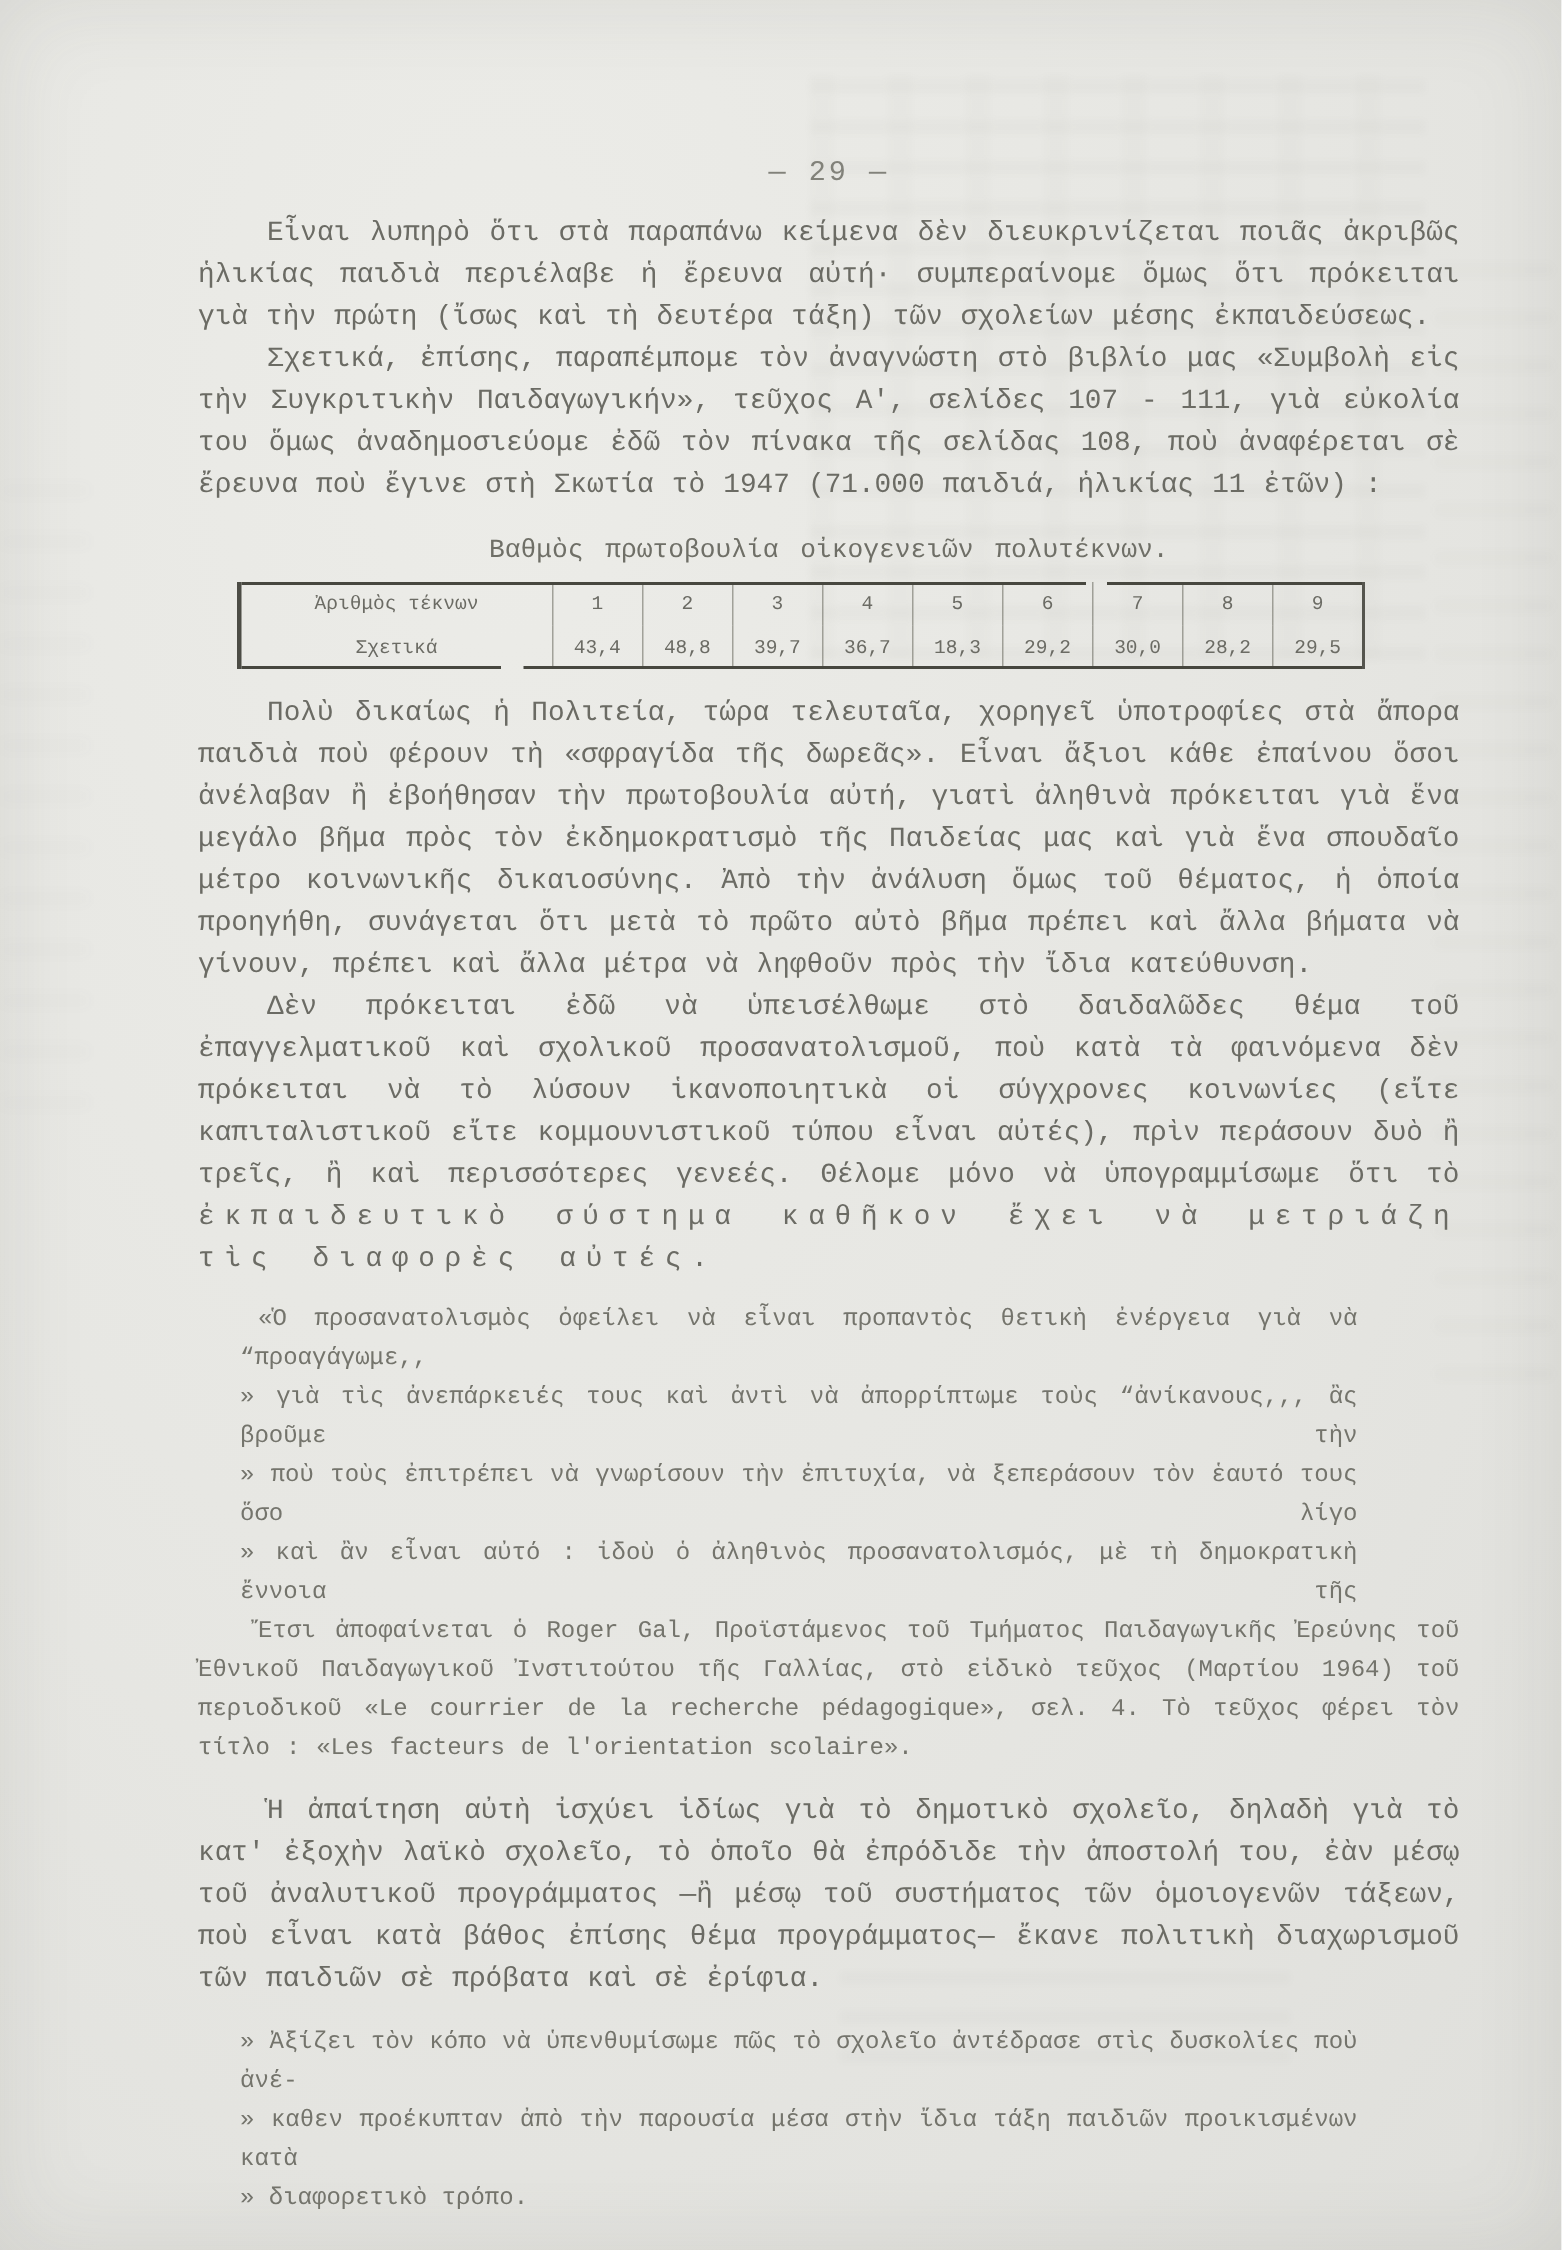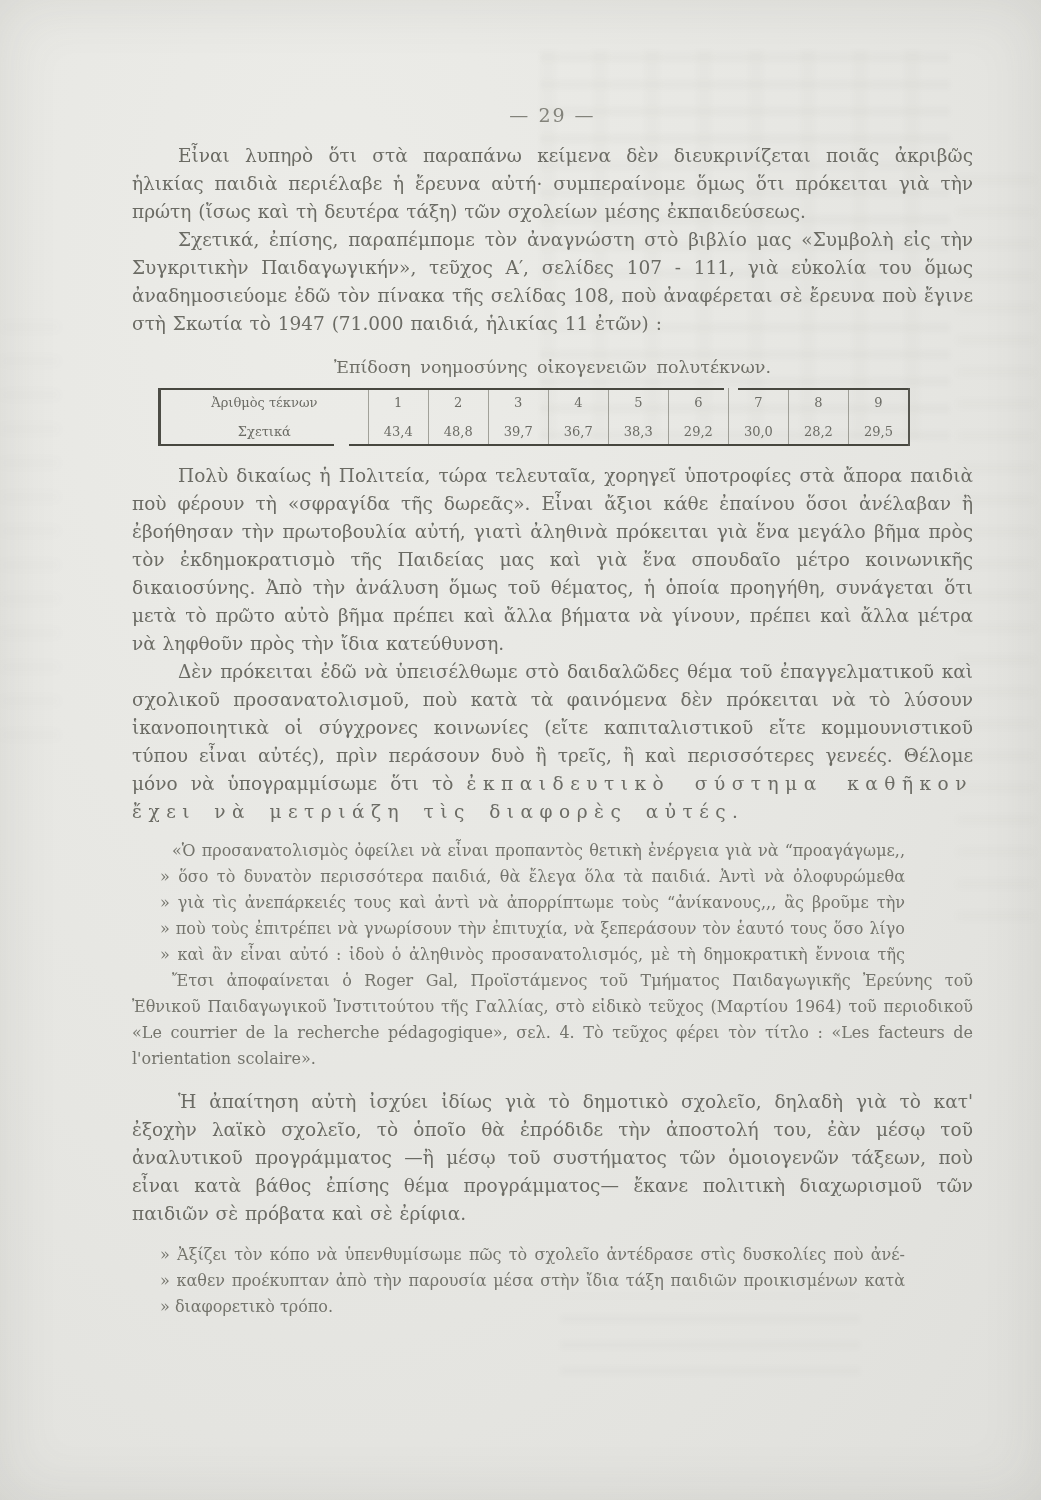--- a/index.html
+++ b/index.html
@@ -14,21 +14,21 @@
      background:
        repeating-linear-gradient(0deg, rgba(125,125,113,.10) 0 9px, transparent 9px 27px),
        repeating-linear-gradient(90deg, rgba(125,125,113,.07) 0 16px, transparent 16px 52px);}
   .ghost-right{right:6px;top:160px;width:78px;height:760px;opacity:.5;filter:blur(3px);
      background:repeating-linear-gradient(0deg, rgba(120,120,108,.05) 0 8px, transparent 8px 32px);}
   .ghost-bottom{left:560px;top:1295px;width:300px;height:80px;opacity:.4;filter:blur(2.5px);
      background:repeating-linear-gradient(0deg, rgba(120,120,108,.08) 0 8px, transparent 8px 26px);}
   .ghost-left{left:0;top:320px;width:60px;height:420px;opacity:.4;filter:blur(4px);
      background:repeating-linear-gradient(0deg, rgba(120,120,108,.05) 0 10px, transparent 10px 34px);}
 
-  .content{position:relative;padding:100px 68px 0 132px;color:#6b6b64;}
+  .content{position:relative;padding:100px 68px 0 132px;color:#6b6b64;font-family:Liberation Mono, monospace;}
   .page-number{ text-align:center;font-size:19px;line-height:30px;letter-spacing:2px;
       color:#82827a;margin-bottom:12px;}
 
   .para{margin:0;font-size:18.5px;line-height:28px;text-align:justify;
         text-indent:46px;color:#6b6b64;word-spacing:1px;}
   .para.small{font-size:16px;line-height:26px;text-indent:40px;color:#74746c;}
 
   .sp{letter-spacing:6.5px;word-spacing:6px;}
   .sp2{letter-spacing:6px;word-spacing:5px;}
 
@@ -66,21 +66,21 @@
   <div class="ghost ghost-bottom"></div>
 
   <div class="content">
 
     <div class="page-number">— 29 —</div>
 
     <p class="para">Εἶναι λυπηρὸ ὅτι στὰ παραπάνω κείμενα δὲν διευκρινίζεται ποιᾶς ἀκριβῶς ἡλικίας παιδιὰ περιέλαβε ἡ ἔρευνα αὐτή· συμπεραίνομε ὅμως ὅτι πρόκειται γιὰ τὴν πρώτη (ἴσως καὶ τὴ δευτέρα τάξη) τῶν σχολείων μέσης ἐκπαιδεύσεως.</p>
 
     <p class="para">Σχετικά, ἐπίσης, παραπέμπομε τὸν ἀναγνώστη στὸ βιβλίο μας «Συμβολὴ εἰς τὴν Συγκριτικὴν Παιδαγωγικήν», τεῦχος Α′, σελίδες 107 - 111, γιὰ εὐκολία του ὅμως ἀναδημοσιεύομε ἐδῶ τὸν πίνακα τῆς σελίδας 108, ποὺ ἀναφέρεται σὲ ἔρευνα ποὺ ἔγινε στὴ Σκωτία τὸ 1947 (71.000 παιδιά, ἡλικίας 11 ἐτῶν) :</p>
 
-    <div class="caption">Ἐπίδοση νοημοσύνης οἰκογενειῶν πολυτέκνων.</div>
+    <div class="caption">Βαθμὸς πρωτοβουλία οἰκογενειῶν πολυτέκνων.</div>
 
     <div class="table-wrap">
       <div class="rule rt-l"></div>
       <div class="rule rt-r"></div>
       <table class="iq">
         <tbody>
             <tr>
           <td class="lbl">Ἀριθμὸς τέκνων</td>
           <td class="num">1</td>
           <td class="num">2</td>
@@ -91,39 +91,38 @@
           <td class="num">7</td>
           <td class="num">8</td>
           <td class="num">9</td>
         </tr>
         <tr>
           <td class="lbl">Σχετικά</td>
           <td class="num">43,4</td>
           <td class="num">48,8</td>
           <td class="num">39,7</td>
           <td class="num">36,7</td>
-          <td class="num">38,3</td>
+          <td class="num">18,3</td>
           <td class="num">29,2</td>
           <td class="num">30,0</td>
           <td class="num">28,2</td>
           <td class="num">29,5</td>
         </tr>
       </tbody>
         </table>
       <div class="rule rb-l"></div>
       <div class="rule rb-r"></div>
     </div>
 
     <p class="para mt16">Πολὺ δικαίως ἡ Πολιτεία, τώρα τελευταῖα, χορηγεῖ ὑποτροφίες στὰ ἄπορα παιδιὰ ποὺ φέρουν τὴ «σφραγίδα τῆς δωρεᾶς». Εἶναι ἄξιοι κάθε ἐπαίνου ὅσοι ἀνέλαβαν ἢ ἐβοήθησαν τὴν πρωτοβουλία αὐτή, γιατὶ ἀληθινὰ πρόκειται γιὰ ἕνα μεγάλο βῆμα πρὸς τὸν ἐκδημοκρατισμὸ τῆς Παιδείας μας καὶ γιὰ ἕνα σπουδαῖο μέτρο κοινωνικῆς δικαιοσύνης. Ἀπὸ τὴν ἀνάλυση ὅμως τοῦ θέματος, ἡ ὁποία προηγήθη, συνάγεται ὅτι μετὰ τὸ πρῶτο αὐτὸ βῆμα πρέπει καὶ ἄλλα βήματα νὰ γίνουν, πρέπει καὶ ἄλλα μέτρα νὰ ληφθοῦν πρὸς τὴν ἴδια κατεύθυνση.</p>
 
     <p class="para"><span>Δὲν πρόκειται ἐδῶ νὰ ὑπεισέλθωμε στὸ δαιδαλῶδες θέμα τοῦ ἐπαγγελματικοῦ καὶ σχολικοῦ προσανατολισμοῦ, ποὺ κατὰ τὰ φαινόμενα δὲν πρόκειται νὰ τὸ λύσουν ἱκανοποιητικὰ οἱ σύγχρονες κοινωνίες (εἴτε καπιταλιστικοῦ εἴτε κομμουνιστικοῦ τύπου εἶναι αὐτές), πρὶν περάσουν δυὸ ἢ τρεῖς, ἢ καὶ περισσότερες γενεές. Θέλομε μόνο νὰ ὑπογραμμίσωμε ὅτι τὸ </span><span class="sp">ἐκπαιδευτικὸ σύστημα καθῆκον ἔχει νὰ μετριάζη τὶς διαφορὲς αὐτές.</span></p>
 
     <div class="quote mt12">
       <div class="qline qfirst">«Ὁ προσανατολισμὸς ὀφείλει νὰ εἶναι προπαντὸς θετικὴ ἐνέργεια γιὰ νὰ “προαγάγωμε,,</div>
-      <div class="qline">» ὅσο τὸ δυνατὸν περισσότερα παιδιά, θὰ ἔλεγα ὅλα τὰ παιδιά. Ἀντὶ νὰ ὀλοφυρώμεθα</div>
       <div class="qline">» γιὰ τὶς ἀνεπάρκειές τους καὶ ἀντὶ νὰ ἀπορρίπτωμε τοὺς “ἀνίκανους,,, ἂς βροῦμε τὴν</div>
       <div class="qline">» ποὺ τοὺς ἐπιτρέπει νὰ γνωρίσουν τὴν ἐπιτυχία, νὰ ξεπεράσουν τὸν ἑαυτό τους ὅσο λίγο</div>
       <div class="qline">» καὶ ἂν εἶναι αὐτό : ἰδοὺ ὁ ἀληθινὸς προσανατολισμός, μὲ τὴ δημοκρατικὴ ἔννοια τῆς</div>
     </div>
 
     <p class="para small">Ἔτσι ἀποφαίνεται ὁ Roger Gal, Προϊστάμενος τοῦ Τμήματος Παιδαγωγικῆς Ἐρεύνης τοῦ Ἐθνικοῦ Παιδαγωγικοῦ Ἰνστιτούτου τῆς Γαλλίας, στὸ εἰδικὸ τεῦχος (Μαρτίου 1964) τοῦ περιοδικοῦ «Le courrier de la recherche pédagogique», σελ. 4. Τὸ τεῦχος φέρει τὸν τίτλο : «Les facteurs de l'orientation scolaire».</p>
 
     <p class="para mt16">Ἡ ἀπαίτηση αὐτὴ ἰσχύει ἰδίως γιὰ τὸ δημοτικὸ σχολεῖο, δηλαδὴ γιὰ τὸ κατ' ἐξοχὴν λαϊκὸ σχολεῖο, τὸ ὁποῖο θὰ ἐπρόδιδε τὴν ἀποστολή του, ἐὰν μέσῳ τοῦ ἀναλυτικοῦ προγράμματος —ἢ μέσῳ τοῦ συστήματος τῶν ὁμοιογενῶν τάξεων, ποὺ εἶναι κατὰ βάθος ἐπίσης θέμα προγράμματος— ἔκανε πολιτικὴ διαχωρισμοῦ τῶν παιδιῶν σὲ πρόβατα καὶ σὲ ἐρίφια.</p>
 
     <div class="quote mt14">

